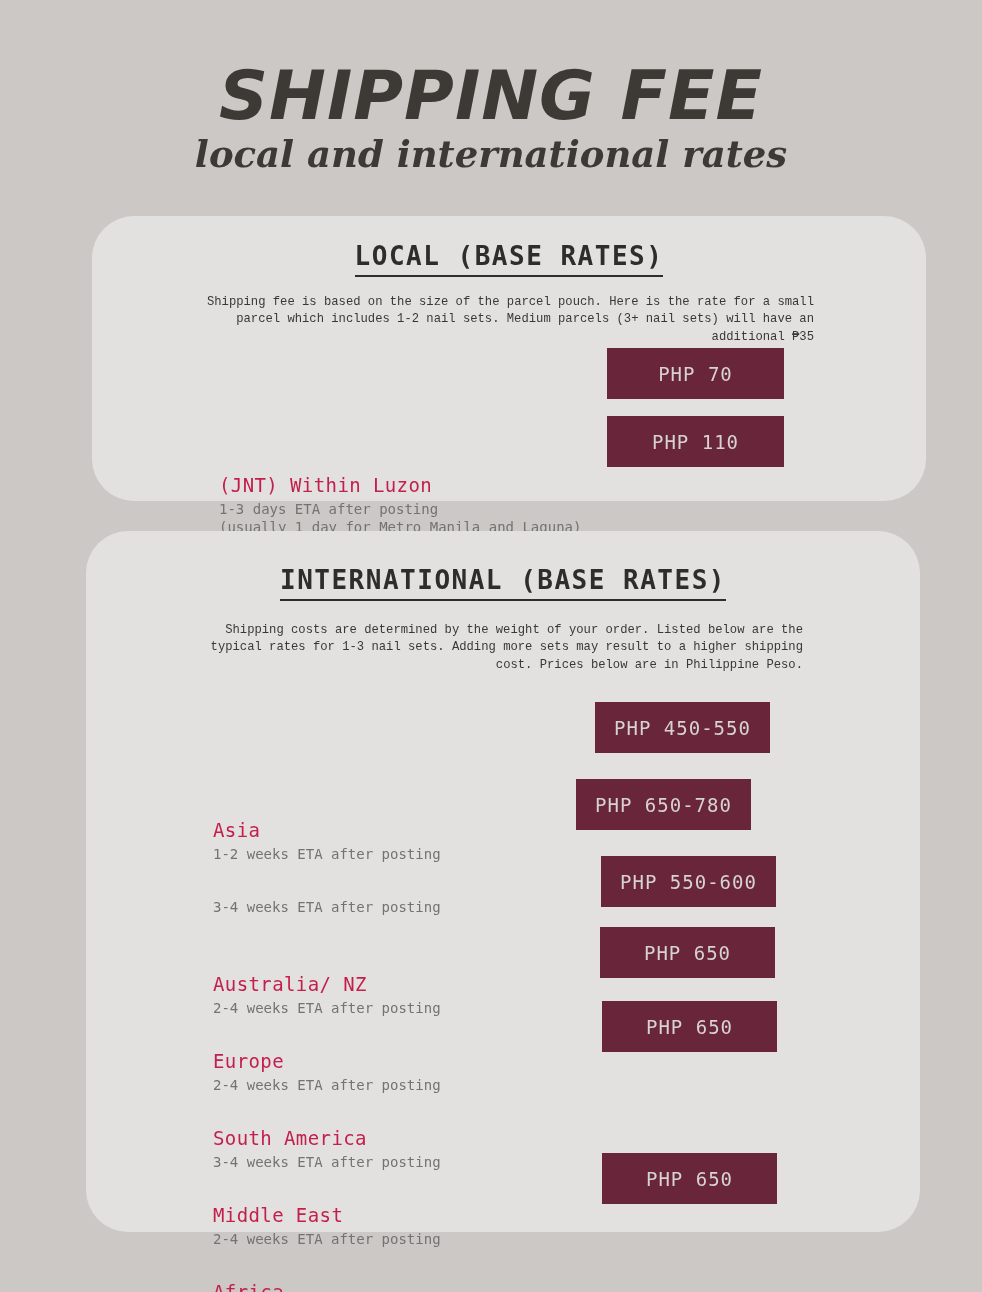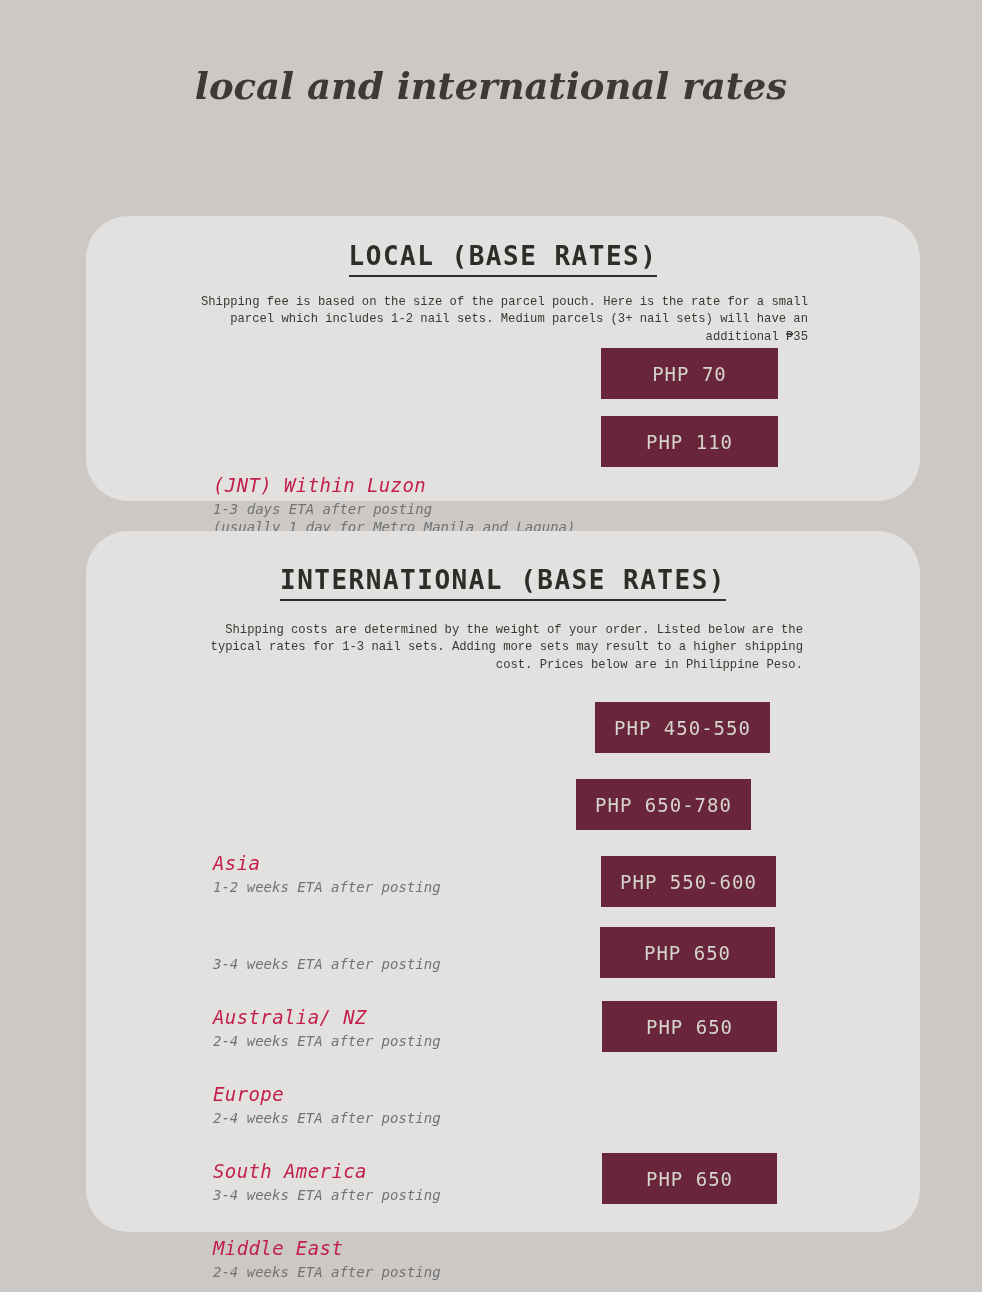--- a/index.html
+++ b/index.html
@@ -41,21 +41,21 @@
   }
 
   
   .card {
     position: absolute;
     background: #e3e1df;
     border-radius: 42px;
     box-sizing: border-box;
   }
   #card-local {
-    left: 86px;
+    left: 92px;
     top: 216px;
     width: 834px;
     height: 285px;
   }
   #card-intl {
     left: 86px;
     top: 531px;
     width: 834px;
     height: 701px;
   }
@@ -88,22 +88,21 @@
   #desc-local { width: 610px; padding-top: 23px; }
   #desc-intl  { width: 600px; padding-top: 27px; }
 
   
   .rows {
     position: relative;
   }
   .rate-row {
     position: relative;
     display: flex;
-    align-items: flex-end;
-    font-style: italic;
+    align-items: flex-start;
   }
   .rate-info {
     padding-left: 127px;
     width: 400px;
     box-sizing: border-box;
   }
   .region-name {
     color: #c31f4c;
     font-size: 19px;
     letter-spacing: 0.4px;
@@ -153,20 +152,21 @@
   #badge-intl-2 { left: 515px; top: 325px; width: 175px; }
   #badge-intl-3 { left: 514px; top: 396px; width: 175px; }
   #badge-intl-4 { left: 516px; top: 470px; width: 175px; }
   #badge-intl-5 { left: 515px; top: 546px; width: 175px; }
   #badge-intl-6 { left: 516px; top: 622px; width: 175px; }
 </style>
 </head>
 <body>
 
 <div class="header">
+  <h1 class="main-title">SHIPPING FEE</h1>
   <div class="sub-title">local and international rates</div>
 </div>
 
 <div class="card" id="card-local">
 
   <div class="section-heading">
     <span>LOCAL (BASE RATES)</span>
   </div>
 
   <div class="section-desc" id="desc-local">Shipping fee is based on the size of the parcel pouch. Here is the rate for a small parcel which includes 1-2 nail sets. Medium parcels (3+ nail sets) will have an additional ₱35</div>

